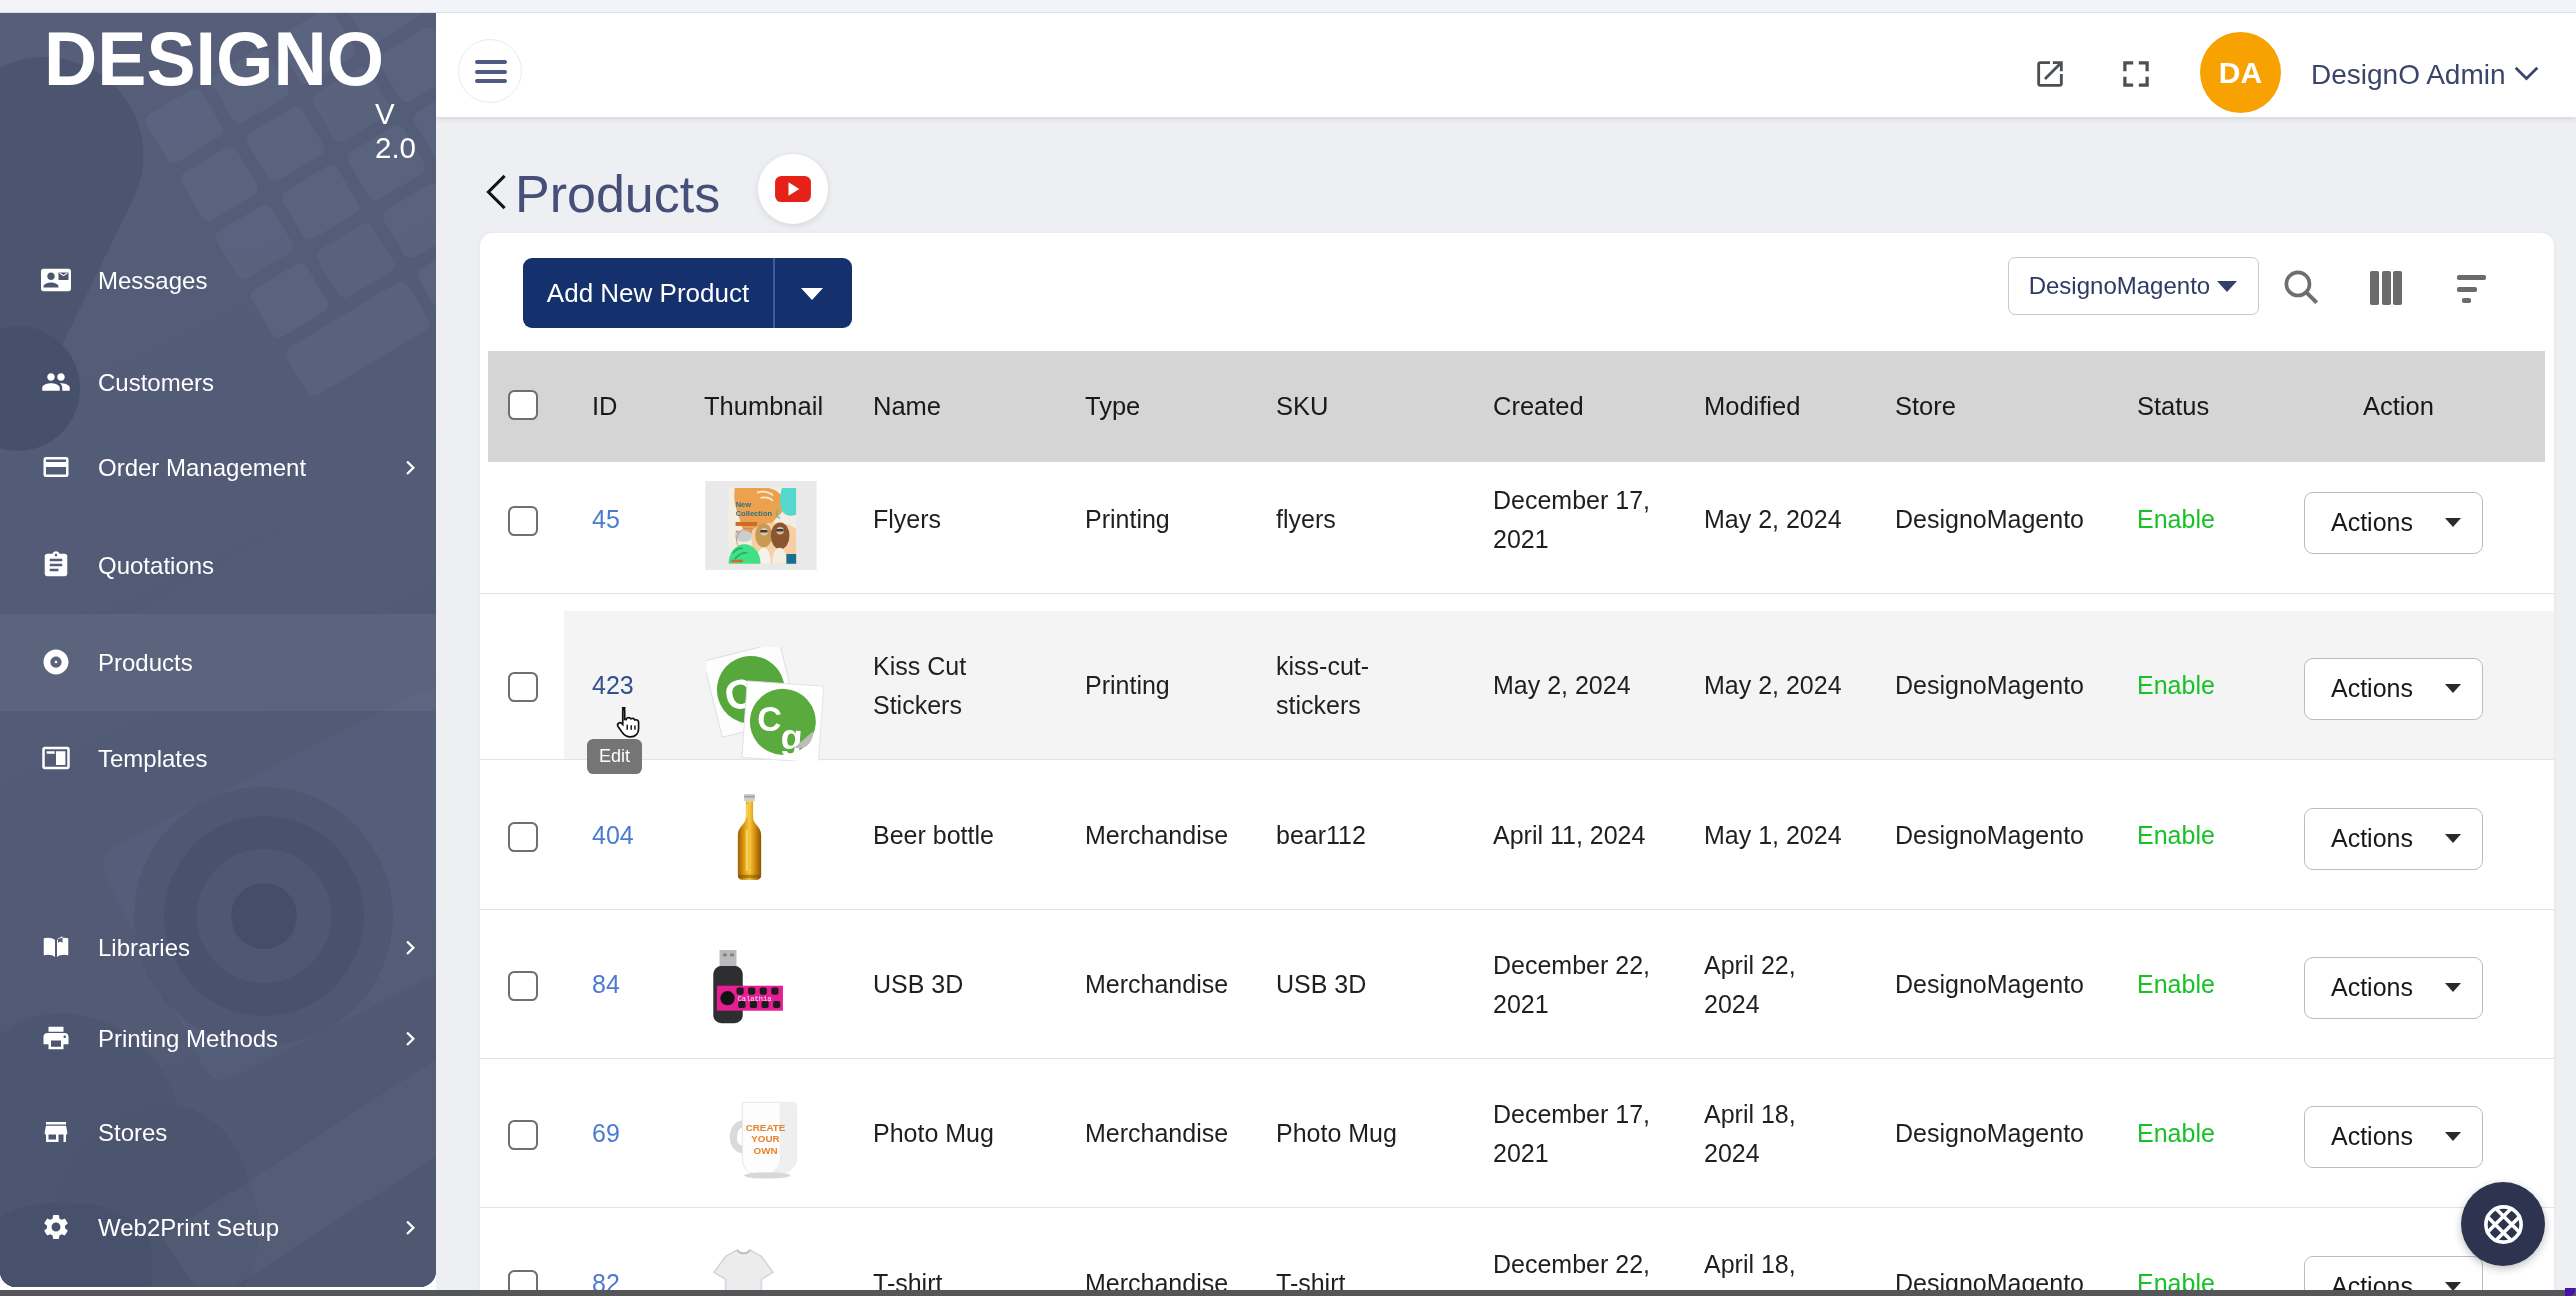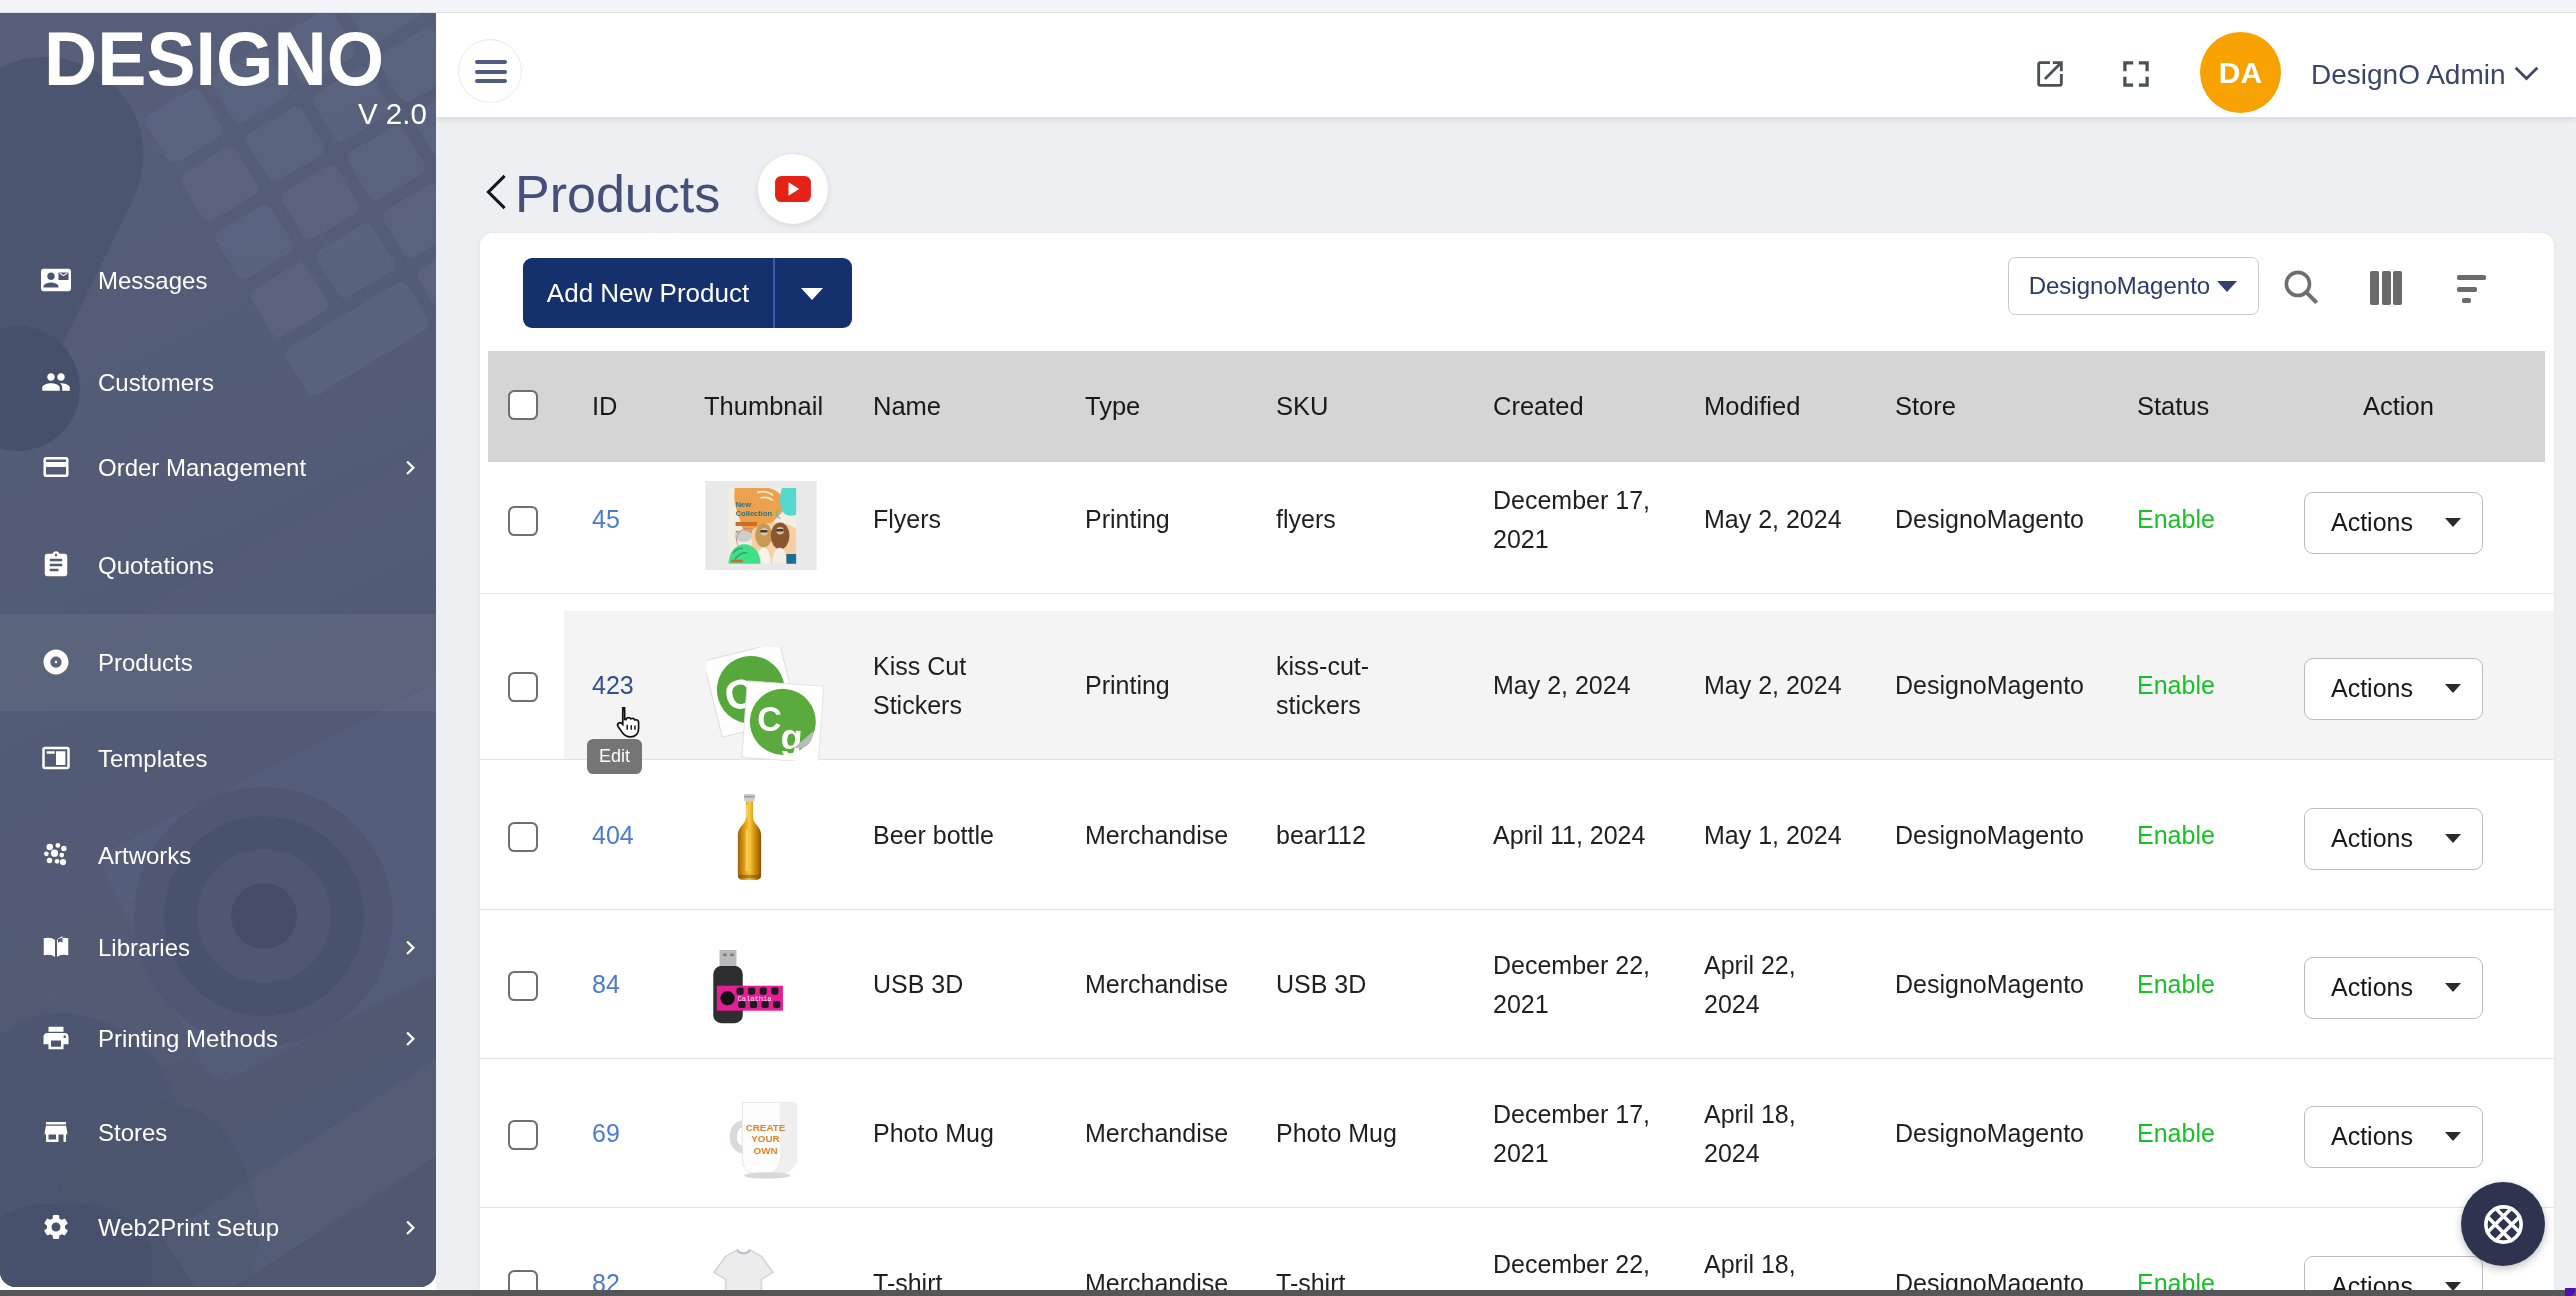--- a/index.html
+++ b/index.html
@@ -5,21 +5,21 @@
   * { margin:0; padding:0; box-sizing:border-box; }
   html,body { width:2576px; height:1297px; overflow:hidden; background:#fff;
     font-family:"Liberation Sans", sans-serif; }
   .abs { position:absolute; }
   
   #topstrip { left:0; top:0; width:2576px; height:12.5px; background:#f2f4f9; border-bottom:0.9px solid #dcdfe6; z-index:50; }
   
   #sidebar { left:0; top:12.5px; width:436px; height:1274px; background:#535b77; overflow:hidden; border-radius:0 0 16px 16px; z-index:20; }
   #sidebar .ph { position:absolute; }
   #logo { position:absolute; left:44px; top:2.7px; width:340px; color:#fff; font-size:76px; font-weight:800; letter-spacing:0px; white-space:nowrap; transform:scaleX(0.97); transform-origin:left top; }
-  #ver { position:absolute; left:358px; top:84px; color:#fff; font-size:29.5px; font-weight:500; }
+  #ver { position:absolute; left:375px; top:84px; color:#fff; font-size:29.5px; font-weight:500; }
   .mi { position:absolute; left:0; right:0; height:39px; }
   .mi svg { position:absolute; left:41px; top:4.5px; }
   .mi .t { position:absolute; left:98px; top:0; line-height:39px; color:#fff; font-size:24px; }
   .mi .chev { position:absolute; left:auto !important; right:16px; top:9px; }
   #activeband { position:absolute; left:0; top:601px; width:100%; height:97px; background:rgba(255,255,255,0.055); }
   
   #topbar { left:436px; top:12.5px; width:2140px; height:104px; background:#fff; box-shadow:0 2.7px 5.4px rgba(0,0,0,0.10); z-index:10; }
   #burger { position:absolute; left:22.4px; top:26px; width:64px; height:64px; border:1.8px solid #e7eaf4; border-radius:50%; }
   #burger i { position:absolute; left:16px; width:32px; height:4.1px; border-radius:2.7px; background:#4f5b82; display:block; }
   #avatar { position:absolute; left:1764px; top:19.7px; width:81px; height:81px; border-radius:50%; background:#f7a200; color:#fff; font-size:30px; font-weight:700; text-align:center; line-height:81px; }
@@ -134,34 +134,20 @@
     <svg width="30" height="30" viewBox="0 0 24 24" fill="#fff">
         <path d="M12 2C6.48 2 2 6.48 2 12s4.48 10 10 10 10-4.48 10-10S17.52 2 12 2zm0 14.5c-2.49 0-4.5-2.01-4.5-4.5S9.51 7.5 12 7.5s4.5 2.01 4.5 4.5-2.01 4.5-4.5 4.5zm0-5.5c-.55 0-1 .45-1 1s.45 1 1 1 1-.45 1-1-.45-1-1-1z"></path>
       </svg>
     <span class="t">Products</span>
   </div>
   <div class="mi" style="top:726px">
     <svg width="30" height="30" viewBox="0 0 24 24" fill="#fff">
         <path d="M21 3H3c-1.1 0-2 .9-2 2v14c0 1.1.9 2 2 2h18c1.1 0 2-.9 2-2V5c0-1.1-.9-2-2-2zm0 16H3V5h18v14zM12 6.5h7.5v11H12zM4.5 6.5H11v2H4.5z"></path>
       </svg>
     <span class="t">Templates</span>
-  </div>
-  <div class="mi" style="top:823px">
-    <svg width="30" height="30" viewBox="0 0 24 24" fill="#fff">
-        <circle cx="7" cy="5.5" r="2.6"></circle>
-        <circle cx="13.5" cy="4.3" r="1.9"></circle>
-        <circle cx="18.3" cy="6.8" r="2.2"></circle>
-        <circle cx="4.3" cy="11" r="1.9"></circle>
-        <circle cx="10.8" cy="10.5" r="2.9"></circle>
-        <circle cx="16.6" cy="12" r="1.9"></circle>
-        <circle cx="6.8" cy="16.4" r="2.2"></circle>
-        <circle cx="12.8" cy="17" r="1.9"></circle>
-        <circle cx="17.6" cy="17.6" r="2.5"></circle>
-      </svg>
-    <span class="t">Artworks</span>
   </div>
   <div class="mi" style="top:915px">
     <svg width="30" height="30" viewBox="0 0 24 24" fill="#fff">
         <path d="M11.2 6.3C9.8 5.1 7.8 4.5 5.6 4.5c-1.2 0-2.4.2-3.4.5v13.6c1-.3 2.2-.5 3.4-.5 2.2 0 4.2.6 5.6 1.8V6.3zM12.8 6.3v13.6c1.4-1.2 3.4-1.8 5.6-1.8 1.2 0 2.4.2 3.4.5V5c-1-.3-2.2-.5-3.4-.5-2.2 0-4.2.6-5.6 1.8zM13.6 5.1l3.6-1.7v5.2l-1.8-1.1-1.8 1.1z"></path>
       </svg>
     <span class="t">Libraries</span>
     <svg class="chev" width="21.5" height="21.5" viewBox="0 0 24 24">
         <path d="M9 5l7 7-7 7" fill="none" stroke="#fff" stroke-width="2.6"></path>
       </svg>
   </div>

